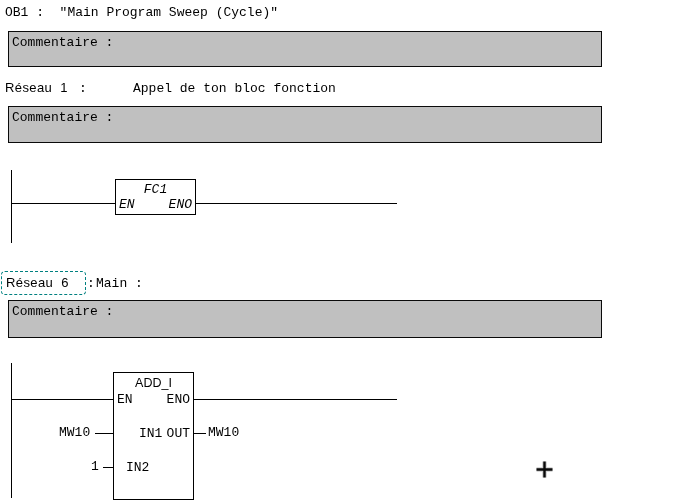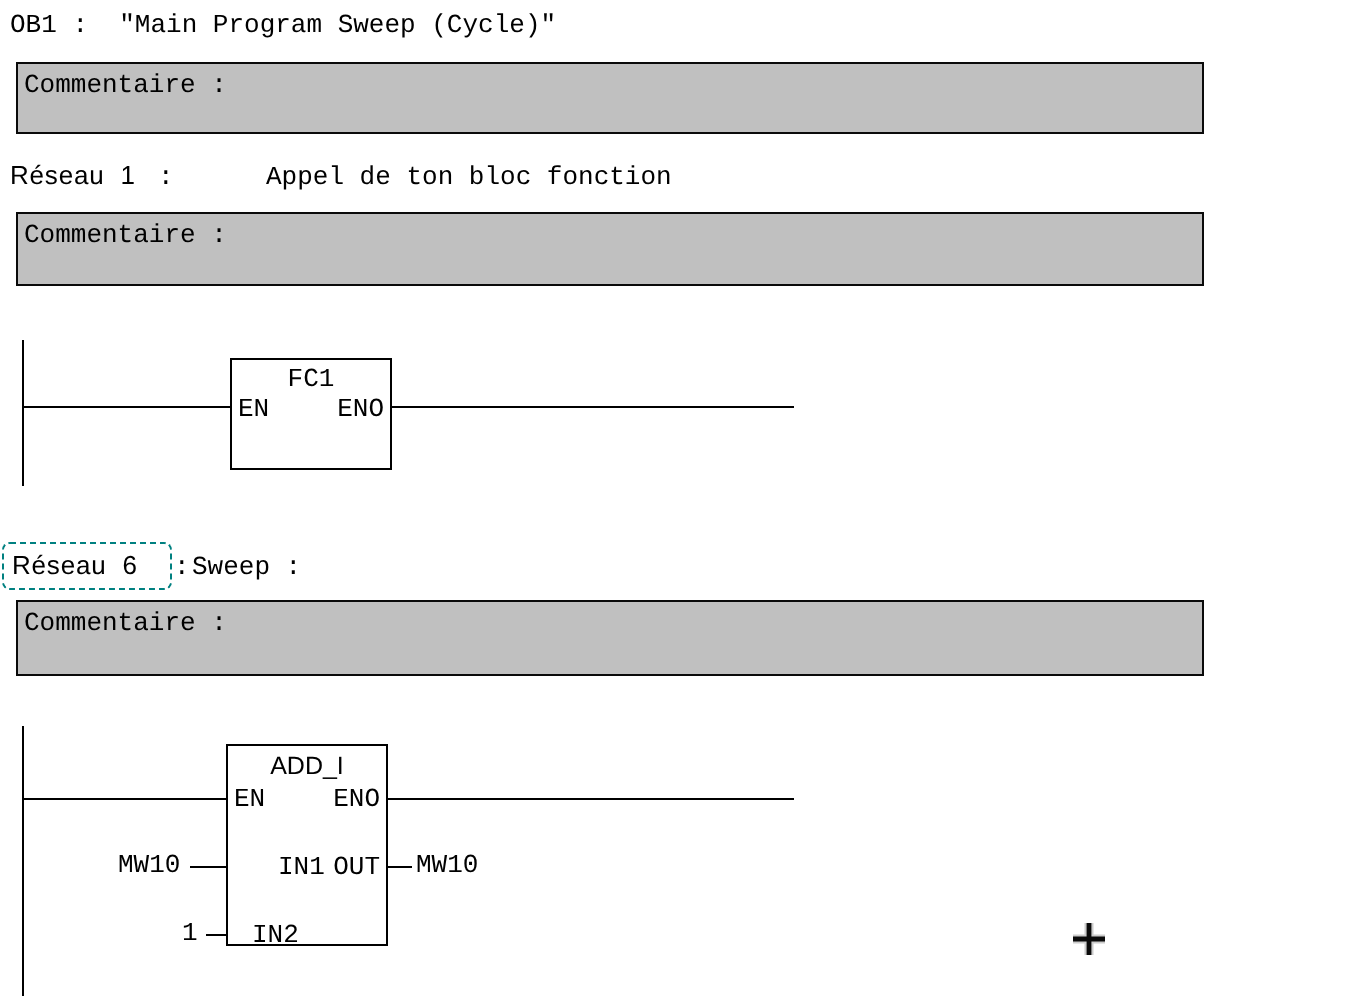--- a/index.html
+++ b/index.html
@@ -39,43 +39,43 @@
   <span class="abs mono" style="left:88px; top:82px;margin-left:45px;">Appel de ton bloc fonction</span>
 
   <div class="comment-box" style="top:106px; height:37px;">
     <span class="mono comment-text">Commentaire :</span>
   </div>
 
   <div class="wire" style="left:11px; top:170px; width:1px; height:73px;"></div>
   <div class="wire" style="left:11px; top:203px; width:104px; height:1px;"></div>
   <div class="wire" style="left:195px; top:203px; width:202px; height:1px;"></div>
 
-  <div class="block-box" style="left:115px; top:179px; width:81px; height:56px;">
+  <div class="block-box" style="left:115px; top:179px; width:81px; height:36px;font-style:italic;">
     <span class="mono block-name-center" style="top:3px;">FC1</span>
     <span class="mono pin" style="left:3px; top:18px;">EN</span>
     <span class="mono pin" style="right:3px; top:18px;">ENO</span>
   </div>
 
   <div class="selection-frame" style="left:1px; top:271px; width:85px; height:24px;"></div>
   <span class="abs net-label" style="left:6px; top:275px;">Réseau  6</span>
   <span class="abs mono" style="left:87px; top:277px;">:</span>
-  <span class="abs mono" style="left:96px; top:277px;">Sweep :</span>
+  <span class="abs mono" style="left:96px; top:277px;">Main :</span>
 
   <div class="comment-box" style="top:300px; height:38px;">
     <span class="mono comment-text">Commentaire :</span>
   </div>
 
   <div class="wire" style="left:11px; top:363px; width:1px; height:135px;"></div>
   <div class="wire" style="left:11px; top:399px; width:102px; height:1px;"></div>
   <div class="wire" style="left:194px; top:399px; width:203px; height:1px;"></div>
   <div class="wire" style="left:95px; top:433px; width:18px; height:1px;"></div>
   <div class="wire" style="left:194px; top:433px; width:12px; height:1px;"></div>
   <div class="wire" style="left:103px; top:467px; width:10px; height:1px;"></div>
 
-  <div class="block-box" style="left:113px; top:372px; width:81px; height:101px;">
+  <div class="block-box" style="left:113px; top:372px; width:81px; height:128px;">
     <span class="block-name-sans block-name-center" style="top:3px;">ADD_I</span>
     <span class="mono pin" style="left:3px; top:20px;">EN</span>
     <span class="mono pin" style="right:3px; top:20px;">ENO</span>
     <span class="mono pin" style="left:3px; top:54px;margin-left:22px;">IN1</span>
     <span class="mono pin" style="right:3px; top:54px;margin-left:36px;">OUT</span>
     <span class="mono pin" style="left:12px; top:88px;">IN2</span>
   </div>
 
   <span class="abs mono" style="left:59px; top:426px;">MW10</span>
   <span class="abs mono" style="left:208px; top:426px;">MW10</span>

